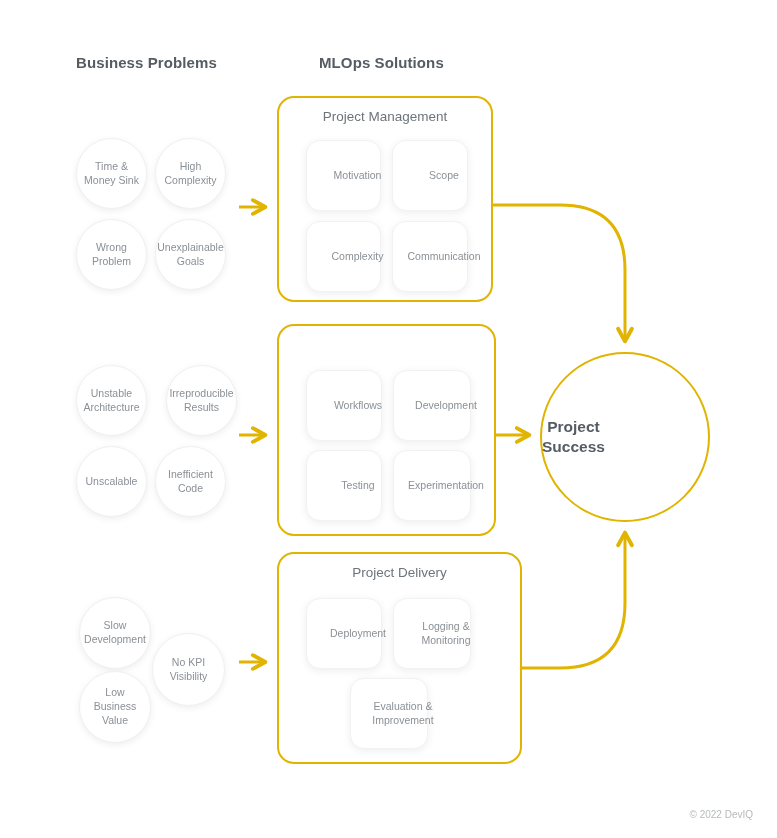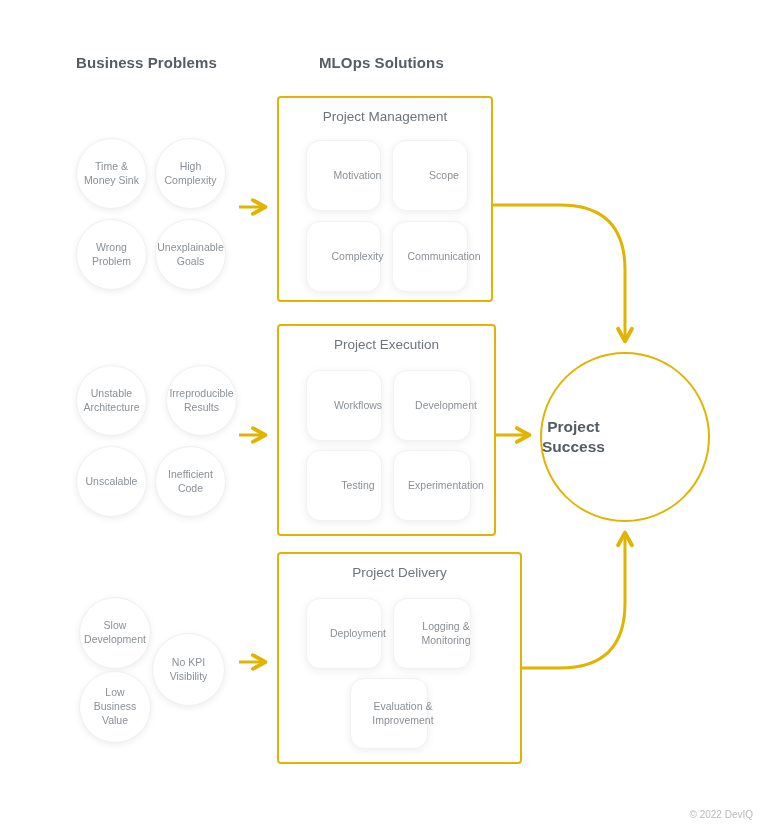--- a/index.html
+++ b/index.html
@@ -47,21 +47,21 @@
     line-height: 1.32;
     padding: 4px;
     box-sizing: border-box;
   }
   .problem-circle span { display: block; }
 
   
   .group-card {
     position: absolute;
     border: 2px solid #e0b400;
-    border-radius: 4px;
+    border-radius: 17px;
     background: #ffffff;
     box-sizing: border-box;
   }
   .group-title {
     position: absolute;
     left: 0;
     right: 0;
     top: 11px;
     text-align: center;
     font-size: 13.5px;
@@ -245,21 +245,20 @@
         </div>
     </div>
     <div class="tile" style="left:113px; top:123px; width:76px; height:71px;">
       <div>
           <span>Communication</span>
         </div>
     </div>
   </div>
 
   <div class="group-card" style="left:277px; top:324px; width:219px; height:212px;">
-    <div class="group-title">Project Execution</div>
 
     <div class="tile" style="left:27px; top:44px; width:76px; height:71px;">
       <div>
           <span>Workflows</span>
         </div>
     </div>
     <div class="tile" style="left:114px; top:44px; width:78px; height:71px;">
       <div>
           <span>Development</span>
         </div>

